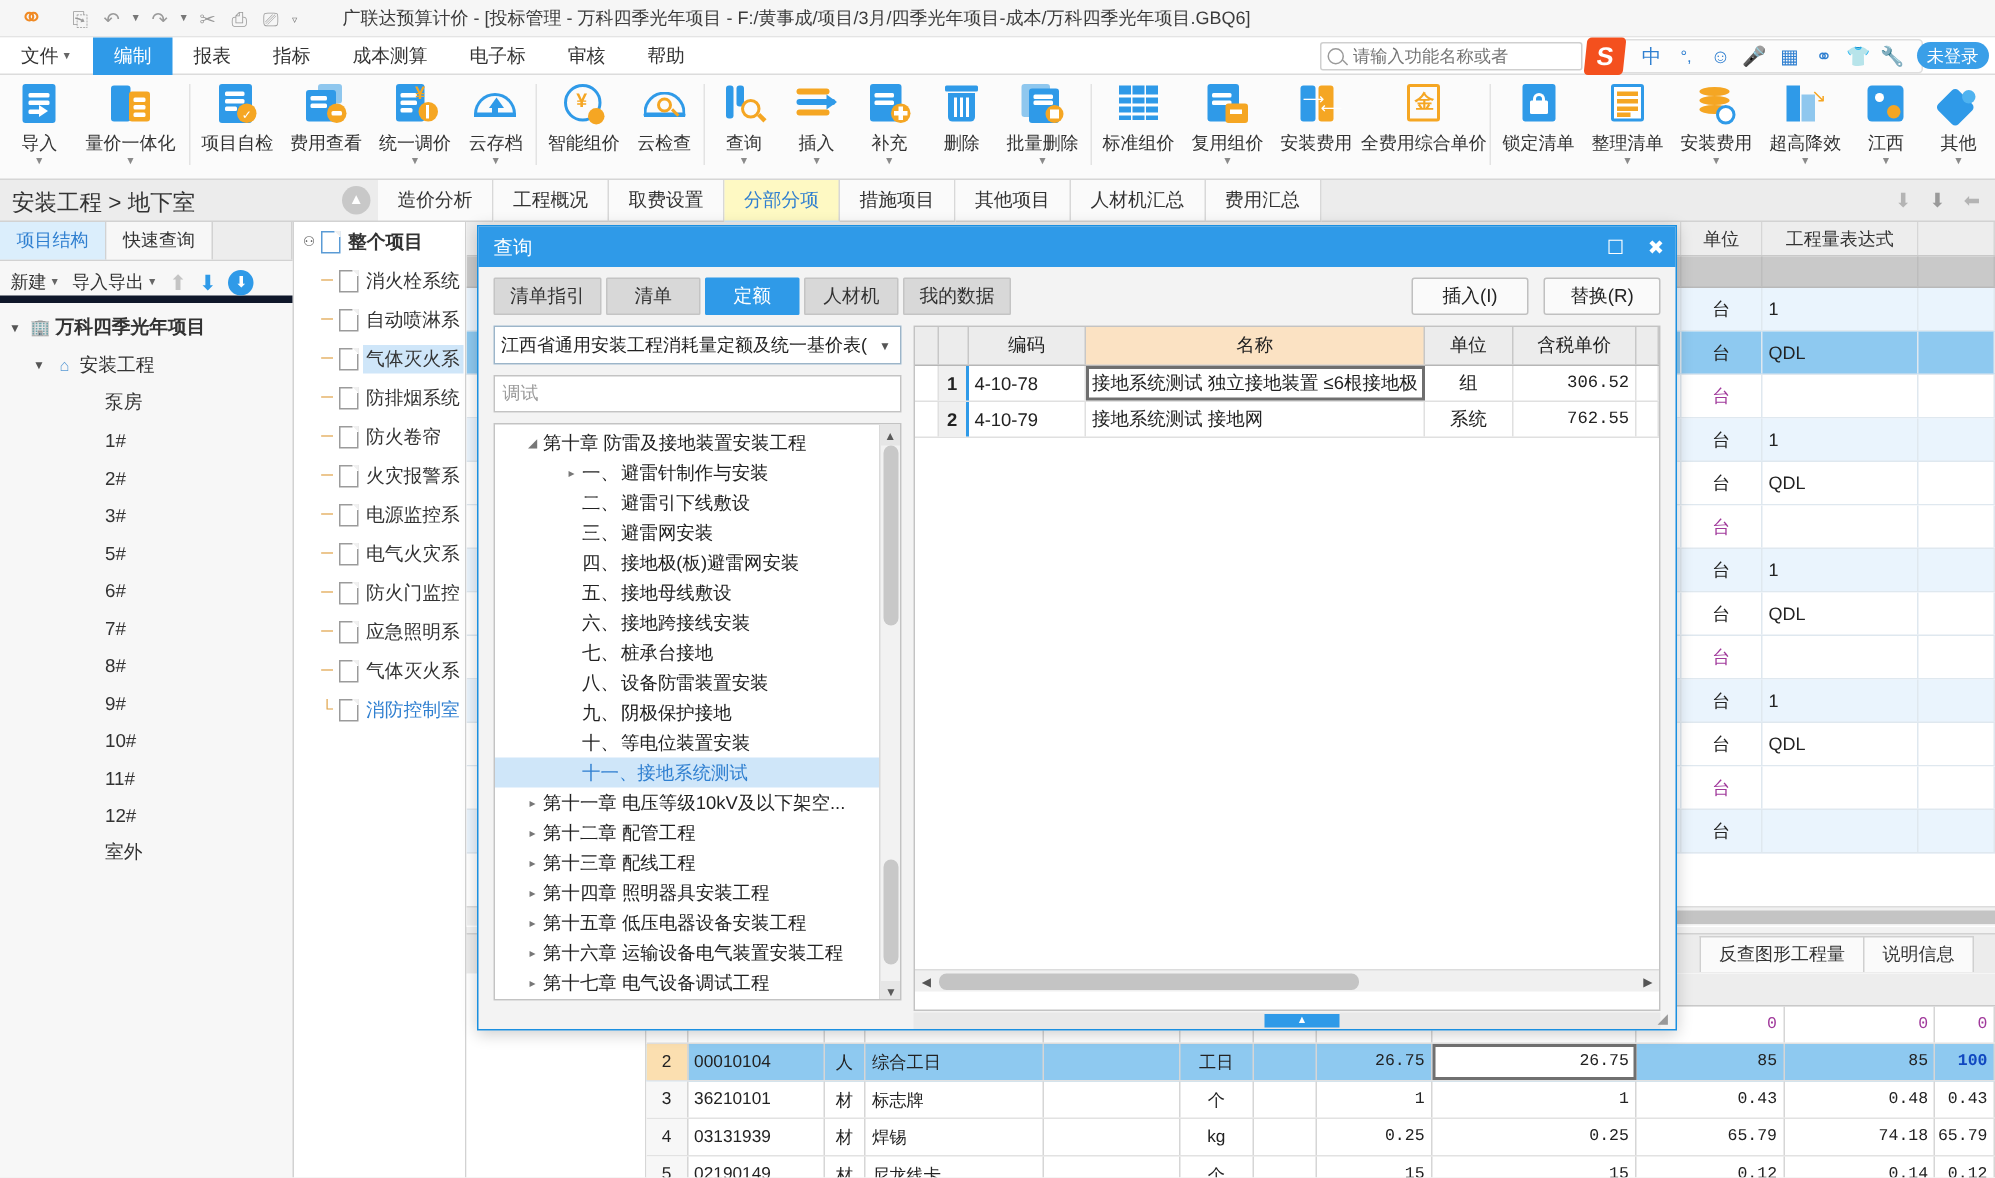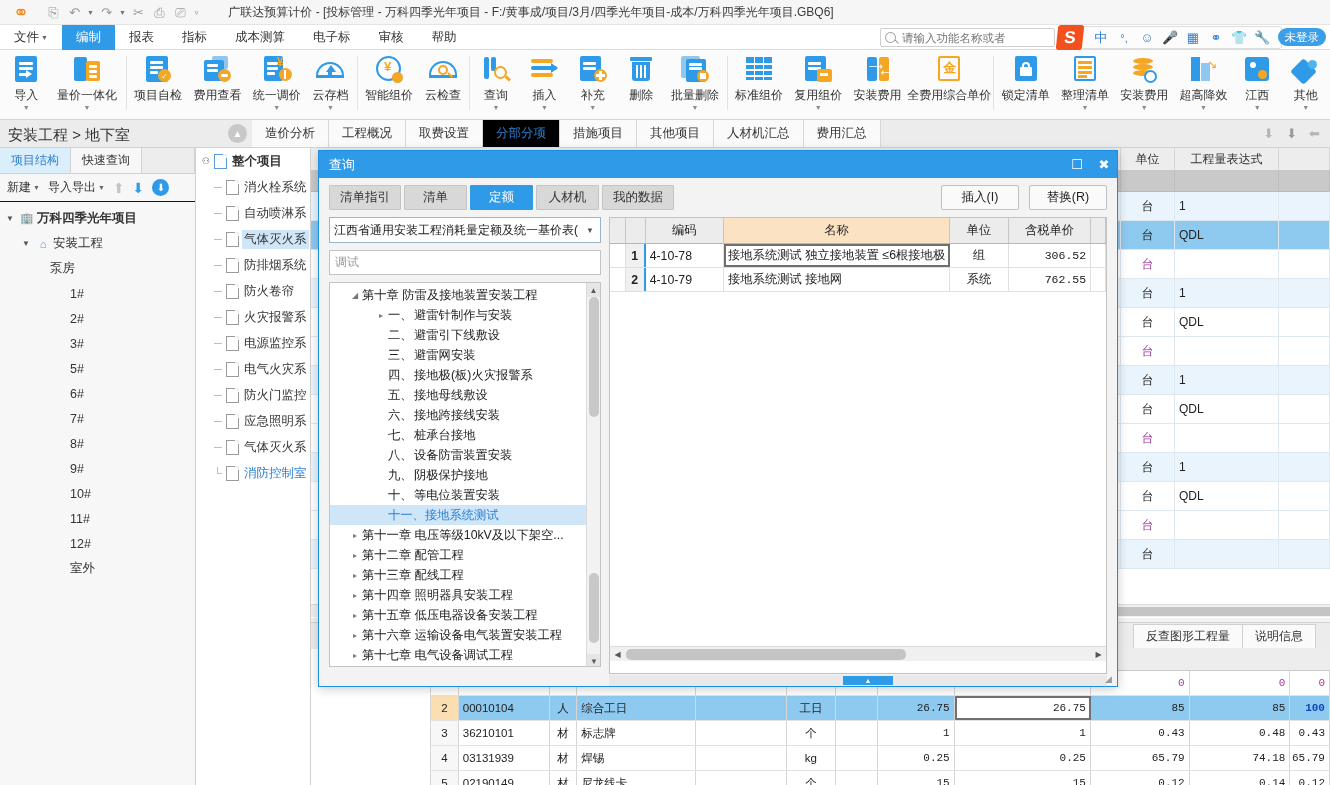--- a/index.html
+++ b/index.html
@@ -117,38 +117,38 @@
     position: absolute; left: 228px; top: 4px; width: 19px; height: 19px;
     border-radius: 50%; background: #c8c8c8; color: #fff; font-size: 10px;
     display: flex; align-items: center; justify-content: center;
   }
   .vtabs { position: absolute; left: 252px; top: 0; display: flex; height: 28px; }
   .vtab {
     min-width: 72px; padding: 0 13px; height: 28px; display: flex; align-items: center;
     justify-content: center; font-size: 12.5px; color: #333;
     background: #fafafa; border-right: 1px solid #d8d8d8; border-bottom: 1px solid #d2d2d2;
   }
-  .vtab.sel { background: #000000; color: #2f7fd0; border-bottom: 1px solid #cfe6f9; }
+  .vtab.sel { background: #fef9c3; color: #2f7fd0; border-bottom: 1px solid #cfe6f9; }
   .nav-arrows { position: absolute; right: 10px; top: 6px; display: flex; gap: 12px; color: #b4b4b4; font-size: 13px; }
 
   
   .leftpanel {
     position: absolute; top: 148px; left: 0; width: 196px; height: 637px;
     background: #f7f7f7; border-right: 1px solid #d2d2d2;
   }
   .lp-tabs { display: flex; height: 26px; border-bottom: 1px solid #d2d2d2; background: #ededed; }
   .lp-tab {
     padding: 0 11px; display: flex; align-items: center; font-size: 12px; color: #333;
     background: #f7f7f7; border-right: 1px solid #d2d2d2;
   }
   .lp-tab.sel { background: #dbeefc; color: #2f7fd0; }
   .lp-tab.blank { flex: 1; background: #ededed; }
   .lp-toolbar {
-    height: 28px; display: flex; align-items: center; gap: 8px; padding: 0 7px;
-    border-bottom: 1px solid #0f172a; background: #f7f7f7;
+    height: 28px; display: flex; align-items: flex-end; gap: 8px; padding: 0 7px;
+    border-bottom: 5px solid #0f172a; background: #f7f7f7;
   }
   .lp-tb-item { font-size: 12px; color: #333; display: flex; align-items: center; }
   .lp-tb-item .cv { font-size: 7px; margin-left: 2px; color: #666; }
   .arrow-up { color: #c4c4c4; font-size: 14px; }
   .arrow-dn { color: #2f9ae8; font-size: 14px; }
   .circ-dn {
     width: 17px; height: 17px; border-radius: 50%; background: #2f9ae8; color: #fff;
     font-size: 10px; display: flex; align-items: center; justify-content: center;
   }
   .tree { padding-top: 4px; }
@@ -709,21 +709,21 @@
       <div class="tnode" style="padding-left:6px;">
         <span class="tw">▼</span>
         <span class="ticon">🏢</span>
         <span class="tlabel bold">万科四季光年项目</span>
       </div>
       <div class="tnode" style="padding-left:22px;">
         <span class="tw">▼</span>
         <span class="ticon">⌂</span>
         <span class="tlabel">安装工程</span>
       </div>
-      <div class="tnode" style="padding-left:48px;font-family:Liberation Mono, monospace;">
+      <div class="tnode" style="padding-left:68px;font-family:Liberation Mono, monospace;">
           <span class="tlabel">泵房</span>
         </div>
       <div class="tnode" style="padding-left:68px;">
           <span class="tlabel">1#</span>
         </div>
       <div class="tnode" style="padding-left:68px;">
           <span class="tlabel">2#</span>
         </div>
       <div class="tnode" style="padding-left:68px;">
           <span class="tlabel">3#</span>
@@ -1079,21 +1079,21 @@
               <span>避雷引下线敷设</span>
             </div>
             <div class="dtnode" style="padding-left: 44px;">
               <span class="dtw"></span>
               <span class="dtnum">三、</span>
               <span>避雷网安装</span>
             </div>
             <div class="dtnode" style="padding-left: 44px;">
               <span class="dtw"></span>
               <span class="dtnum">四、</span>
-              <span>接地极(板)火灾报警系</span>
+              <span>接地极(板)避雷网安装</span>
             </div>
             <div class="dtnode" style="padding-left: 44px;">
               <span class="dtw"></span>
               <span class="dtnum">五、</span>
               <span>接地母线敷设</span>
             </div>
             <div class="dtnode" style="padding-left: 44px;">
               <span class="dtw"></span>
               <span class="dtnum">六、</span>
               <span>接地跨接线安装</span>

